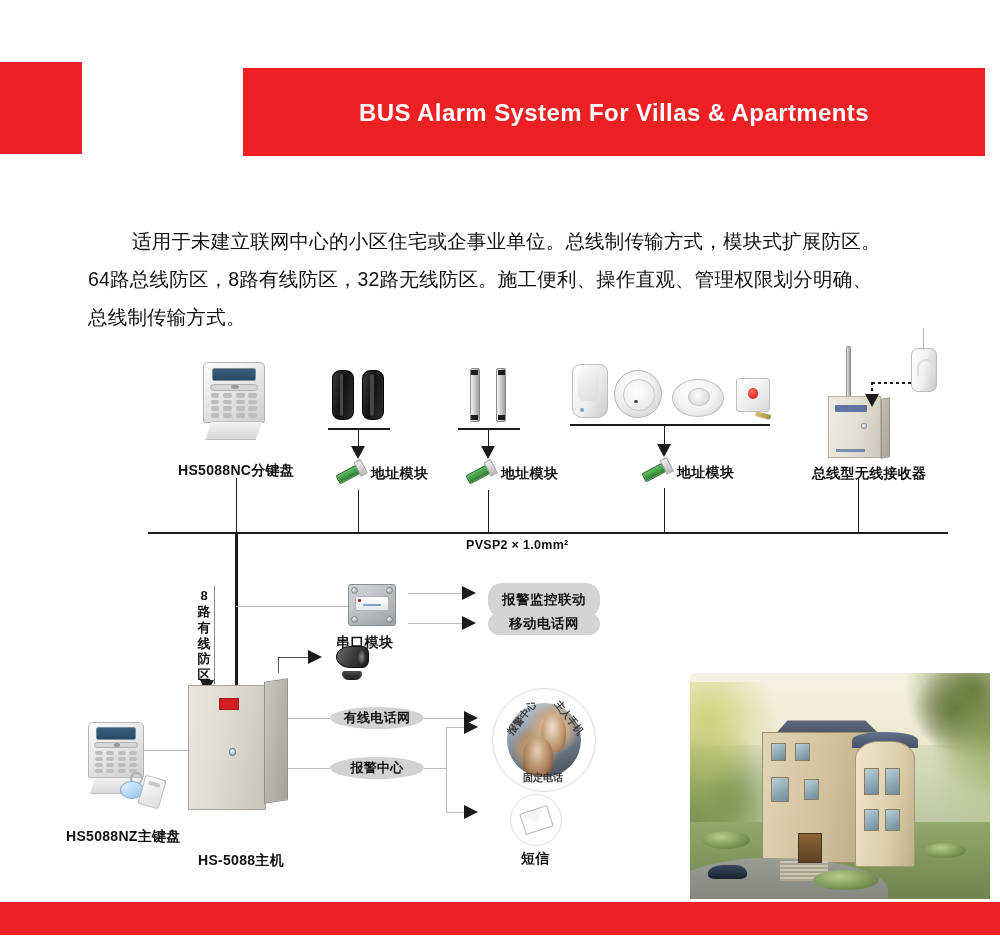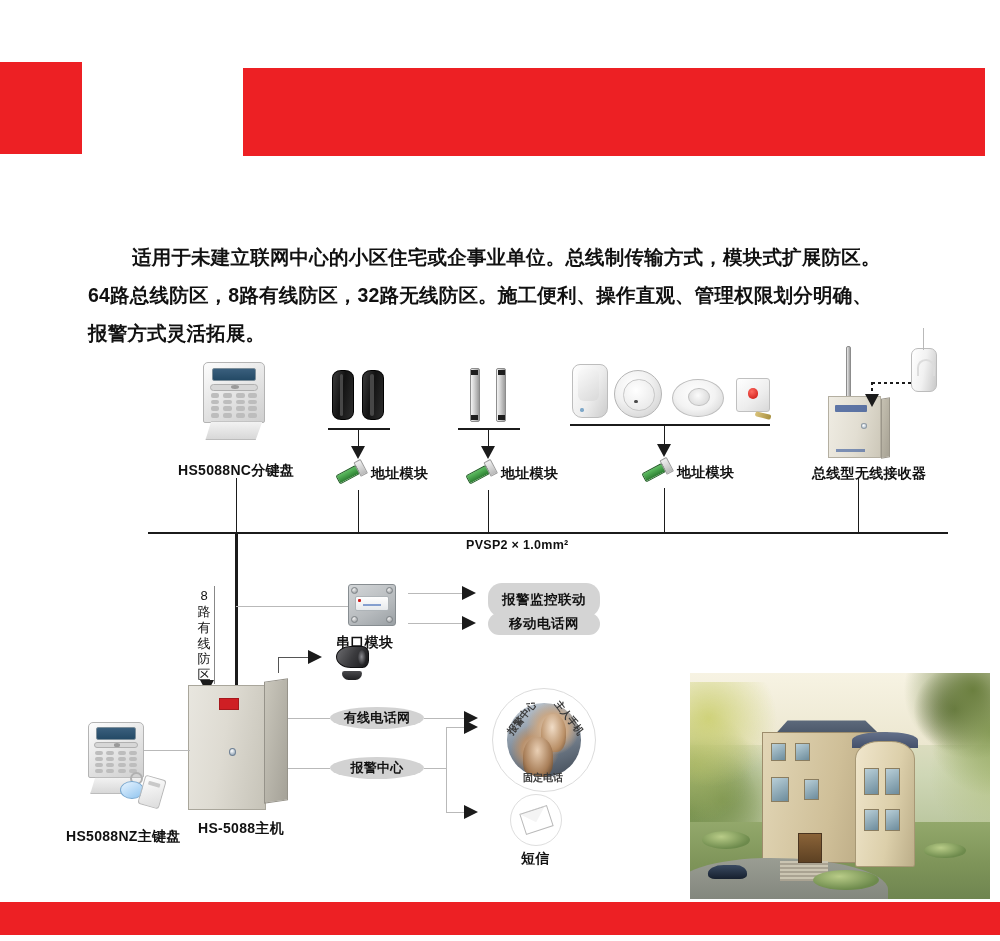--- a/index.html
+++ b/index.html
@@ -48,25 +48,25 @@
     font-weight: bold;
     letter-spacing: 0.4px;
     line-height: 1.1;
     margin-top: 2px;
     white-space: nowrap;
   }
 
   
   .intro {
     position: absolute;
-    left: 88px; top: 238px;
+    left: 88px; top: 222px;
     width: 830px;
     color: #111111;
     font-size: 19.5px;
-    font-weight: bold;
+    font-weight: normal;
     line-height: 1.95;
     text-align: justify;
     letter-spacing: 0.2px;
   }
   .intro .ind { display: inline-block; width: 44px; }
 
   
   .ln { position: absolute; background: #6f6f6f; }
   .ln.h { height: 1px; }
   .ln.v { width: 1px; }
@@ -97,21 +97,21 @@
     white-space: nowrap;
     letter-spacing: 0.3px;
   }
   .lbl.sm { font-size: 12.5px; }
 
   .vlabel {
     position: absolute;
     width: 20px;
     color: #111111;
     font-size: 13px;
-    font-weight: normal;
+    font-weight: bold;
     line-height: 1.22;
     text-align: center;
   }
 
   .pill {
     position: absolute;
     background: #d4d4d4;
     border-radius: 14px;
     color: #111111;
     font-size: 13.5px;
@@ -618,26 +618,27 @@
     border-radius: 50%;
   }
 </style>
 </head>
 <body>
 
 <div id="page">
 
   <div class="hdr-block"></div>
   <div class="hdr-bar">
+    <div class="hdr-en">BUS Alarm System For Villas &amp; Apartments</div>
   </div>
 
   <div class="intro">
     <span class="ind"></span><span>适用于未建立联网中心的小区住宅或企事业单位。总线制传输方式，模块式扩展防区。</span><br>
     <span>64路总线防区，8路有线防区，32路无线防区。施工便利、操作直观、管理权限划分明确、</span><br>
-    <span>报警方式灵活拓展。</span>
+    <span>总线制传输方式。</span>
   </div>
 
   <div class="dev" style="left:203px; top:362px; width:62px; height:78px;">
     <div class="keypad-body">
       <div class="keypad-screen"></div>
       <div class="keypad-mid"></div>
       <div class="keypad-keys">
         <i></i>
           <i></i>
           <i></i>
@@ -779,21 +780,21 @@
     <div class="siren-base"></div>
   </div>
 
   <div class="dev" style="left:188px; top:680px; width:100px; height:130px;">
     <div class="cab-face">
       <div class="cab-sticker"></div>
       <div class="cab-lock"></div>
     </div>
     <div class="cab-side"></div>
   </div>
-  <div class="lbl" style="left:198px; top:820px;">HS-5088主机</div>
+  <div class="lbl" style="left:198px; top:852px;">HS-5088主机</div>
 
   <div class="dev" style="left:88px; top:722px; width:56px; height:72px;">
     <div class="keypad-body">
       <div class="keypad-screen"></div>
       <div class="keypad-mid"></div>
       <div class="keypad-keys">
         <i></i>
           <i></i>
           <i></i>
           <i></i>

